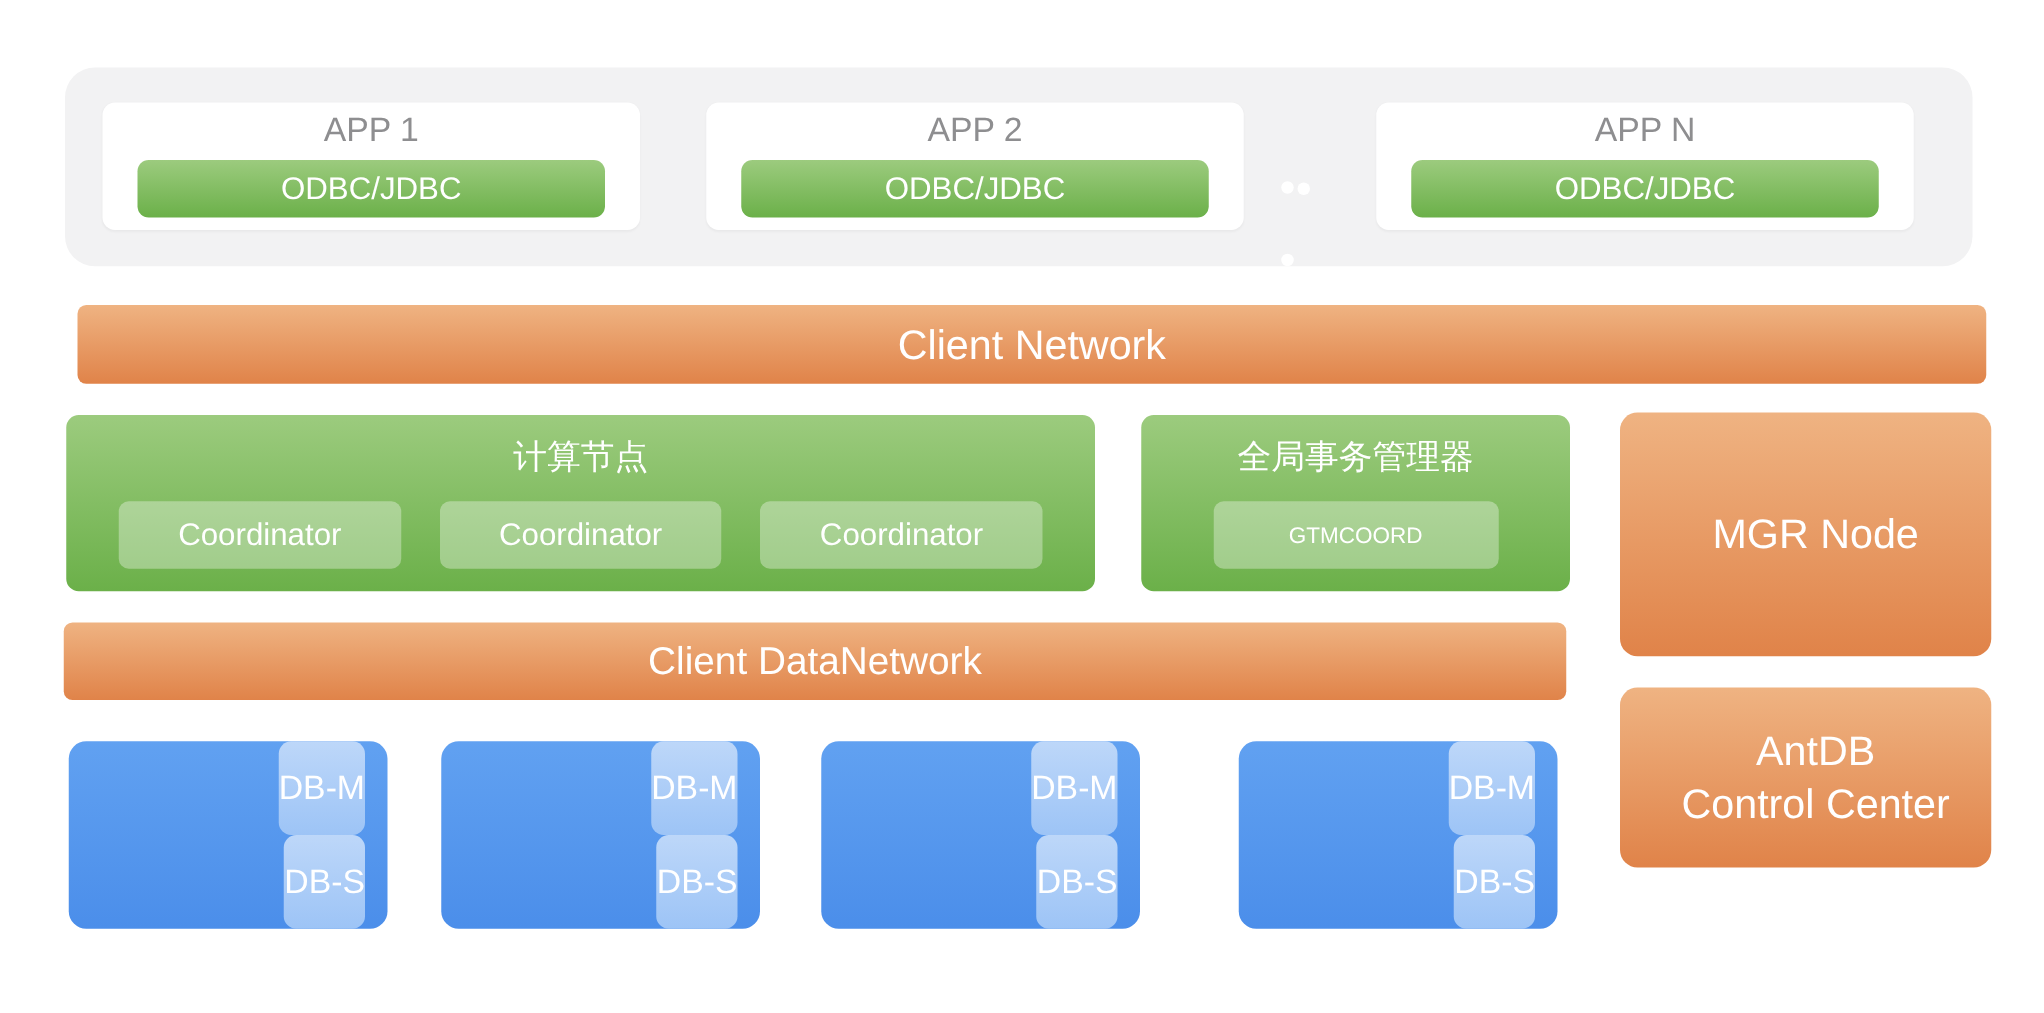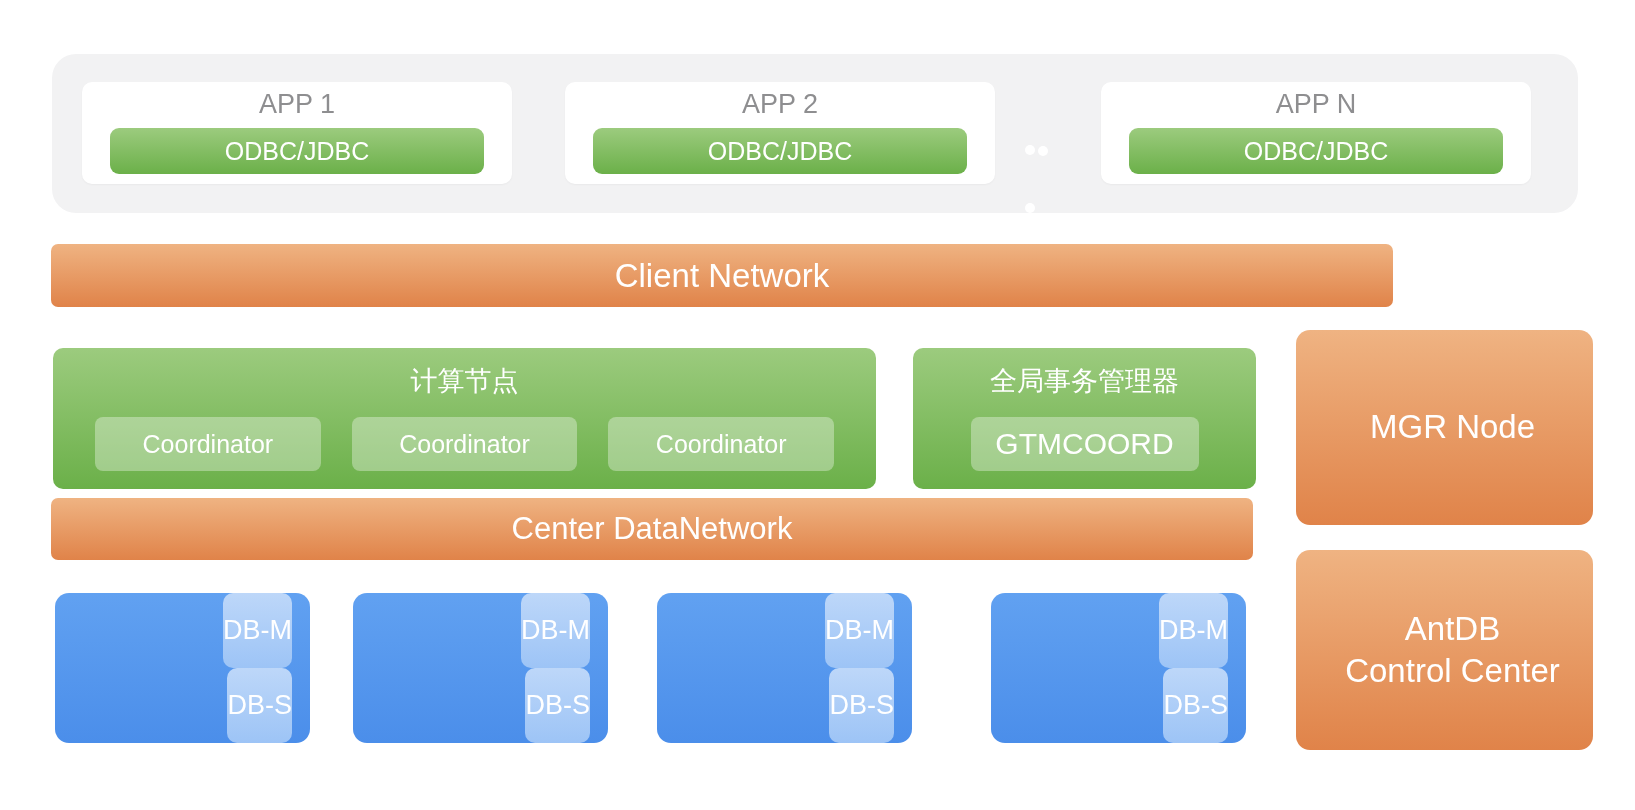--- a/index.html
+++ b/index.html
@@ -21,46 +21,46 @@
            color:var(--text-light,#fff);font-size:25px;}
   .dot{position:absolute;width:10px;height:10px;border-radius:50%;background:#fff;}
   .dot.d1{left:973px;top:91px;}
   .dot.d2{left:986px;top:92px;}
   .dot.d3{left:973px;top:149px;}
 
   
   .bar{position:absolute;border-radius:7px;display:flex;align-items:center;justify-content:center;
        color:var(--text-light,#fff);
        background:linear-gradient(180deg,var(--orange-top,#efb382),var(--orange-bottom,#e08349));}
-  .client-bar{left:51px;top:244px;width:1342px;height:63px;font-size:33px;}
+  .client-bar{left:62px;top:244px;width:1527px;height:63px;font-size:33px;}
   .private-bar{left:51px;top:498px;width:1202px;height:62px;font-size:31px;}
 
   
-  .green-box{position:absolute;top:348px;height:141px;border-radius:10px;
+  .green-box{position:absolute;top:332px;height:141px;border-radius:10px;
              background:linear-gradient(180deg,var(--green-top,#9ccb7e),var(--green-bottom,#6bb049));}
   .compute-box{left:53px;width:823px;}
   .gtm-box{left:913px;width:343px;}
   .box-title{padding-top:12px;height:42px;line-height:42px;text-align:center;
              font-size:27px;color:var(--text-light,#fff);}
   .pill-row{display:flex;gap:31px;margin:15px 42px 0 42px;}
   .green-pill{flex:1;height:54px;border-radius:8px;background:var(--green-pill,rgba(255,255,255,0.34));
               display:flex;align-items:center;justify-content:center;
               font-size:25px;color:var(--text-light,#fff);}
   .gtm-pill{width:228px;height:54px;margin:15px auto 0 auto;border-radius:8px;
             background:var(--green-pill,rgba(255,255,255,0.34));
             display:flex;align-items:center;justify-content:center;
-            font-size:30px;color:var(--text-light,#fff);}
+            font-size:18px;color:var(--text-light,#fff);}
 
   
   .orange-box{position:absolute;left:1296px;width:281px;border-radius:14px;
               background:linear-gradient(180deg,var(--orange-top,#efb382),var(--orange-bottom,#e08349));
               display:flex;flex-direction:column;align-items:center;justify-content:center;
               color:var(--text-light,#fff);font-size:33px;text-align:center;line-height:1.28;padding-left:16px;}
   .mgr-box{top:330px;height:195px;}
-  .cc-box{top:550px;height:200px;}
+  .cc-box{top:550px;height:144px;}
 
   
   .db-box{position:absolute;top:593px;width:255px;height:150px;border-radius:14px;
           box-sizing:border-box;padding:0 18px;display:flex;flex-direction:column;
           background:linear-gradient(180deg,var(--blue-top,#61a1f1),var(--blue-bottom,#4b8eea));align-items:flex-end;}
   .db-box.g1{left:55px;}
   .db-box.g2{left:353px;}
   .db-box.g3{left:657px;}
   .db-box.g4{left:991px;}
   .db-pill{flex:1;border-radius:10px;display:flex;align-items:center;justify-content:center;
@@ -101,21 +101,21 @@
     </div>
   </div>
 
   <div class="green-box gtm-box">
     <div class="box-title">全局事务管理器</div>
     <div class="gtm-pill">GTMCOORD</div>
   </div>
 
   <div class="orange-box mgr-box">MGR Node</div>
 
-  <div class="bar private-bar">Center DataNetwork</div>
+  <div class="bar private-bar">Client DataNetwork</div>
 
   <div class="db-box g1">
     <div class="db-pill">DB-M</div>
     <div class="db-pill">DB-S</div>
   </div>
   <div class="db-box g2">
     <div class="db-pill">DB-M</div>
     <div class="db-pill">DB-S</div>
   </div>
   <div class="db-box g3">

